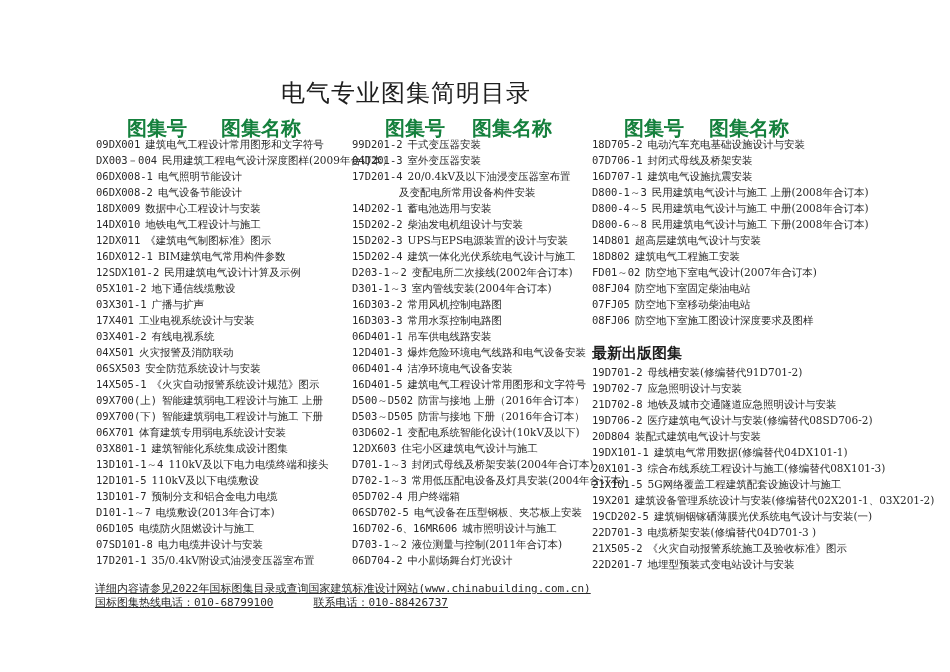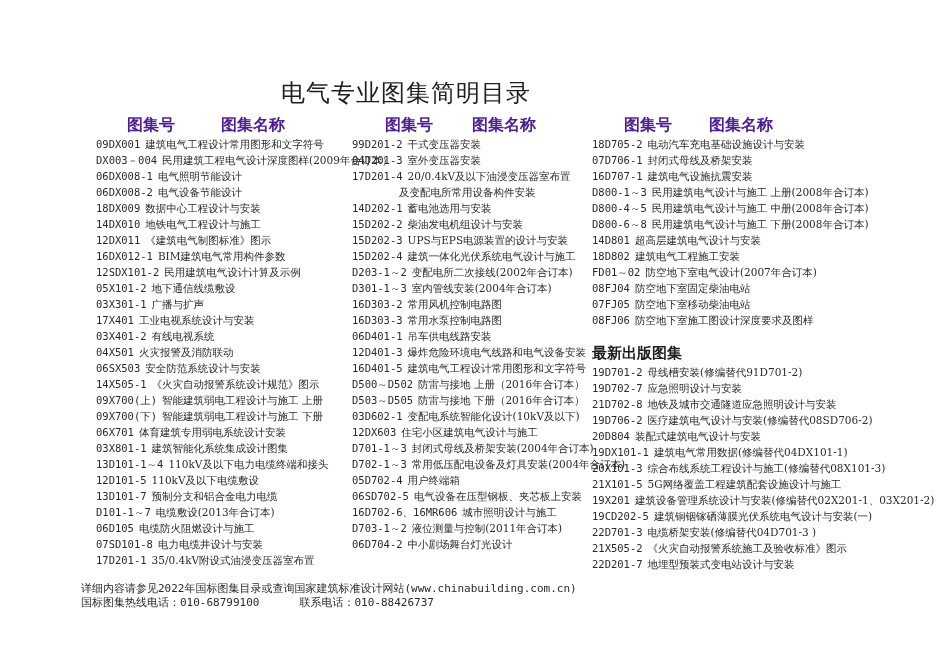--- a/index.html
+++ b/index.html
@@ -8,39 +8,39 @@
     background: #ffffff; color: #2a2a2a;
     font-family: "DejaVu Serif", "Liberation Serif", serif;
   }
   .title {
     position: absolute; left: 0; width: 812px; top: 77px;
     text-align: center; font-size: 24px; letter-spacing: 1px;
     font-family: "DejaVu Sans", "Liberation Sans", sans-serif; color: #1e1e1e;
   }
   .col { position: absolute; top: 0; }
   .col-hdr {
-    position: absolute; top: 115px; font-size: 16px; font-weight: bold; white-space: nowrap;
-    font-family: "DejaVu Serif", "Liberation Serif", serif; color: #4c1d95; padding-left: 24px;
+    position: absolute; top: 115px; font-size: 20px; font-weight: bold; white-space: nowrap;
+    font-family: "DejaVu Serif", "Liberation Serif", serif; color: #15803d; padding-left: 24px;
   }
   .rows { position: absolute; top: 136px; }
   .row {
     height: 16px; line-height: 16px; font-size: 10.5px; white-space: nowrap; color: #2a2a2a;
     font-family: "DejaVu Sans Mono", "Liberation Mono", monospace;
   }
   .row .code { margin-right: 5px; }
   .row .name { font-family: "DejaVu Serif", "Liberation Serif", serif; font-size: 10.5px; }
   .row.cont { padding-left: 47px; }
   .section-head {
     height: 21px; line-height: 21px; font-size: 15px; font-weight: bold;
     font-family: "DejaVu Sans", "Liberation Sans", sans-serif; color: #1e1e1e;
     margin-top: 15px;
   }
   .footer {
-    position: absolute; left: 81px; top: 582px; font-size: 11px; line-height: 14px;
-    font-family: "DejaVu Sans Mono", "Liberation Mono", monospace; color: #2a2a2a; white-space: nowrap;
+    position: absolute; left: 95px; top: 582px; font-size: 11px; line-height: 14px;
+    font-family: "DejaVu Sans Mono", "Liberation Mono", monospace; color: #2a2a2a; white-space: nowrap; text-decoration: underline;
   }
   .footer .gap { display: inline-block; width: 40px; }
 </style>
 </head>
 <body>
 
 <div class="title">电气专业图集简明目录</div>
 
 <div class="col">
   <div class="col-hdr" style="left:103px;">图集号</div>
@@ -87,20 +87,21 @@
       <div class="row"><span class="code">14D202-1</span><span class="name">蓄电池选用与安装</span></div>
       <div class="row"><span class="code">15D202-2</span><span class="name">柴油发电机组设计与安装</span></div>
       <div class="row"><span class="code">15D202-3</span><span class="name">UPS与EPS电源装置的设计与安装</span></div>
       <div class="row"><span class="code">15D202-4</span><span class="name">建筑一体化光伏系统电气设计与施工</span></div>
       <div class="row"><span class="code">D203-1～2</span><span class="name">变配电所二次接线(2002年合订本)</span></div>
       <div class="row"><span class="code">D301-1～3</span><span class="name">室内管线安装(2004年合订本)</span></div>
       <div class="row"><span class="code">16D303-2</span><span class="name">常用风机控制电路图</span></div>
       <div class="row"><span class="code">16D303-3</span><span class="name">常用水泵控制电路图</span></div>
       <div class="row"><span class="code">06D401-1</span><span class="name">吊车供电线路安装</span></div>
       <div class="row"><span class="code">12D401-3</span><span class="name">爆炸危险环境电气线路和电气设备安装</span></div>
+      <div class="row"><span class="code">06D401-4</span><span class="name">洁净环境电气设备安装</span></div>
       <div class="row"><span class="code">16D401-5</span><span class="name">建筑电气工程设计常用图形和文字符号</span></div>
       <div class="row"><span class="code">D500～D502</span><span class="name">防雷与接地 上册（2016年合订本）</span></div>
       <div class="row"><span class="code">D503～D505</span><span class="name">防雷与接地 下册（2016年合订本）</span></div>
       <div class="row"><span class="code">03D602-1</span><span class="name">变配电系统智能化设计(10kV及以下)</span></div>
       <div class="row"><span class="code">12DX603</span><span class="name">住宅小区建筑电气设计与施工</span></div>
       <div class="row"><span class="code">D701-1～3</span><span class="name">封闭式母线及桥架安装(2004年合订本)</span></div>
       <div class="row"><span class="code">D702-1～3</span><span class="name">常用低压配电设备及灯具安装(2004年合订本)</span></div>
       <div class="row"><span class="code">05D702-4</span><span class="name">用户终端箱</span></div>
       <div class="row"><span class="code">06SD702-5</span><span class="name">电气设备在压型钢板、夹芯板上安装</span></div>
       <div class="row"><span class="code">16D702-6、16MR606</span><span class="name">城市照明设计与施工</span></div>

